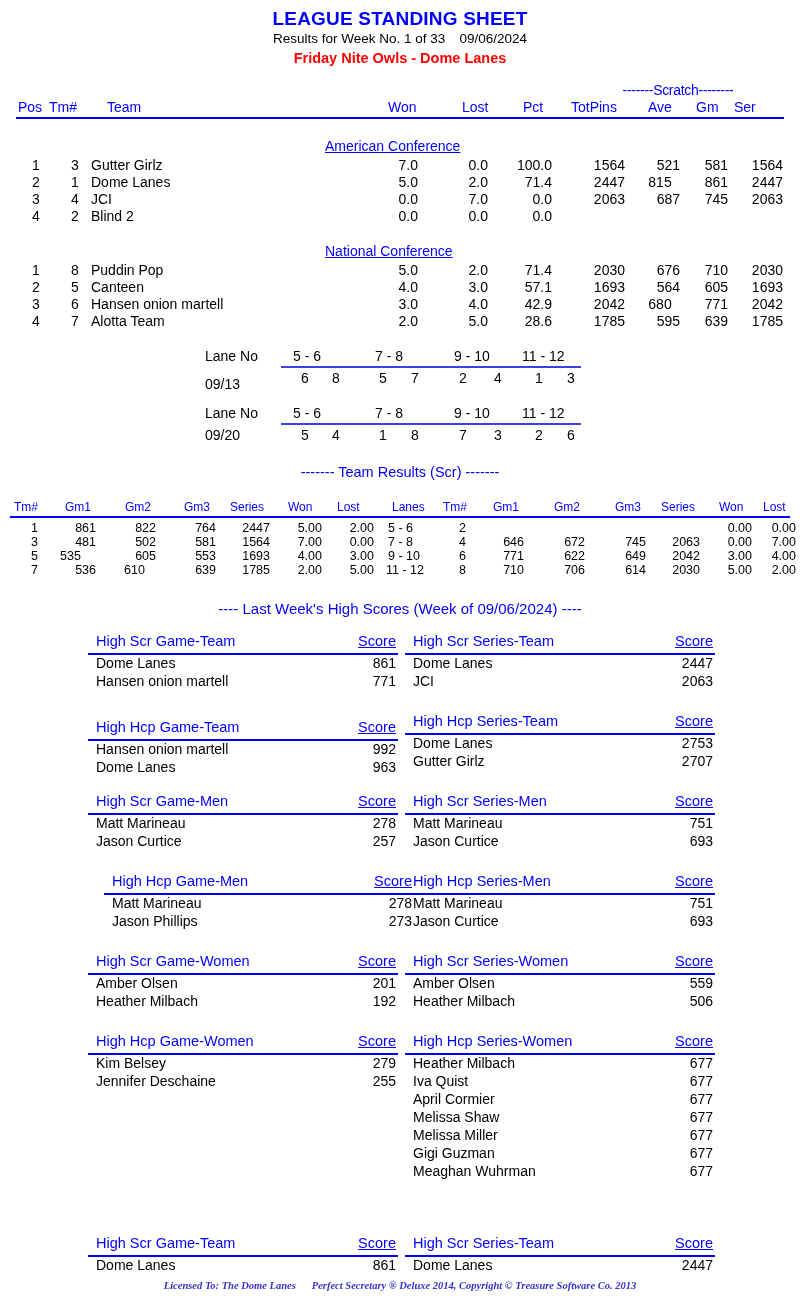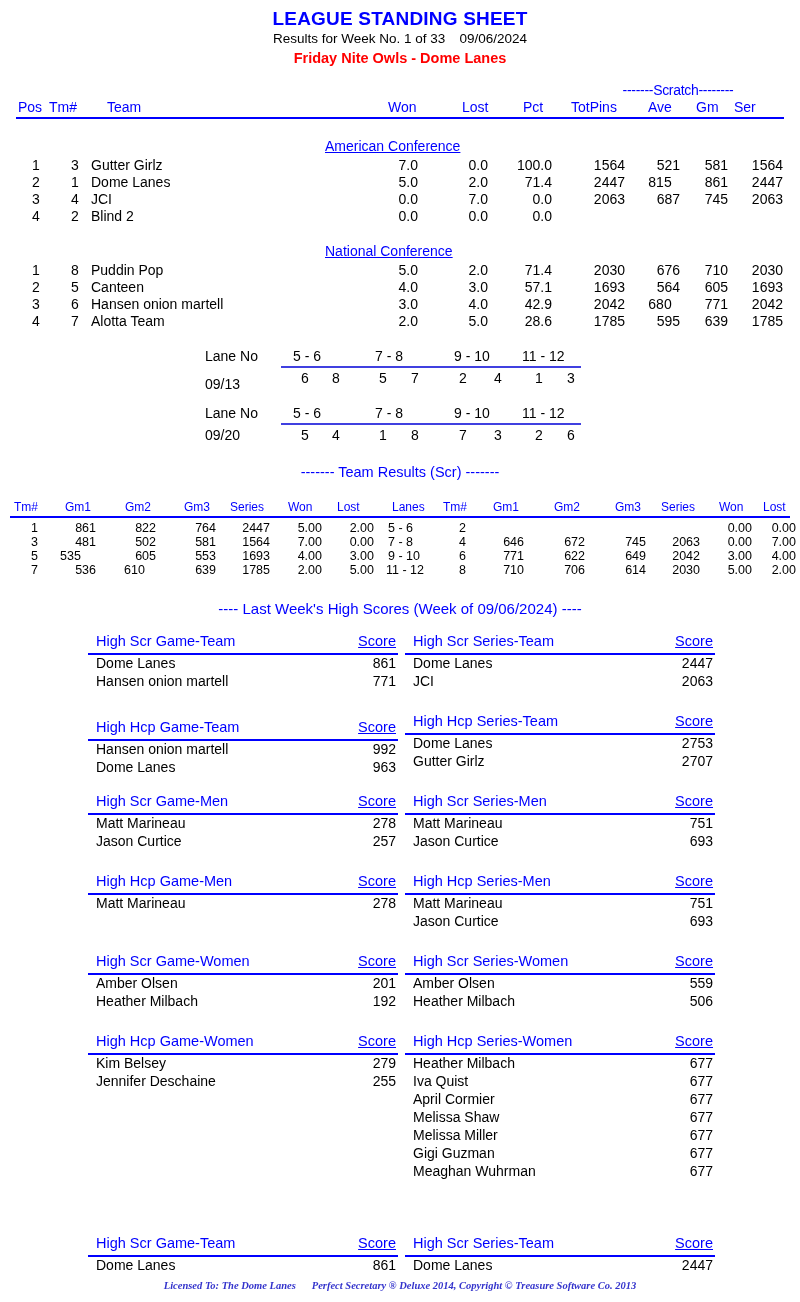--- a/index.html
+++ b/index.html
@@ -471,30 +471,34 @@
     <div class="hs-row">
         <span class="n">Matt Marineau</span>
         <span class="v">751</span>
       </div>
     <div class="hs-row">
         <span class="n">Jason Curtice</span>
         <span class="v">693</span>
       </div>
   </div>
 
-  <div class="hs-col" style="left:88px; top:873px;">
+  <div class="hs-col" style="left:104px; top:873px;">
     <div class="hs-head">
       <span class="h-name">High Hcp Game-Men</span>
       <span class="h-score">Score</span>
     </div>
     <div class="hs-underline"></div>
     <div class="hs-row">
         <span class="n">Matt Marineau</span>
         <span class="v">278</span>
       </div>
+    <div class="hs-row">
+        <span class="n">Jason Phillips</span>
+        <span class="v">273</span>
+      </div>
   </div>
   <div class="hs-col" style="left:405px; top:873px;">
     <div class="hs-head">
       <span class="h-name">High Hcp Series-Men</span>
       <span class="h-score">Score</span>
     </div>
     <div class="hs-underline"></div>
     <div class="hs-row">
         <span class="n">Matt Marineau</span>
         <span class="v">751</span>

